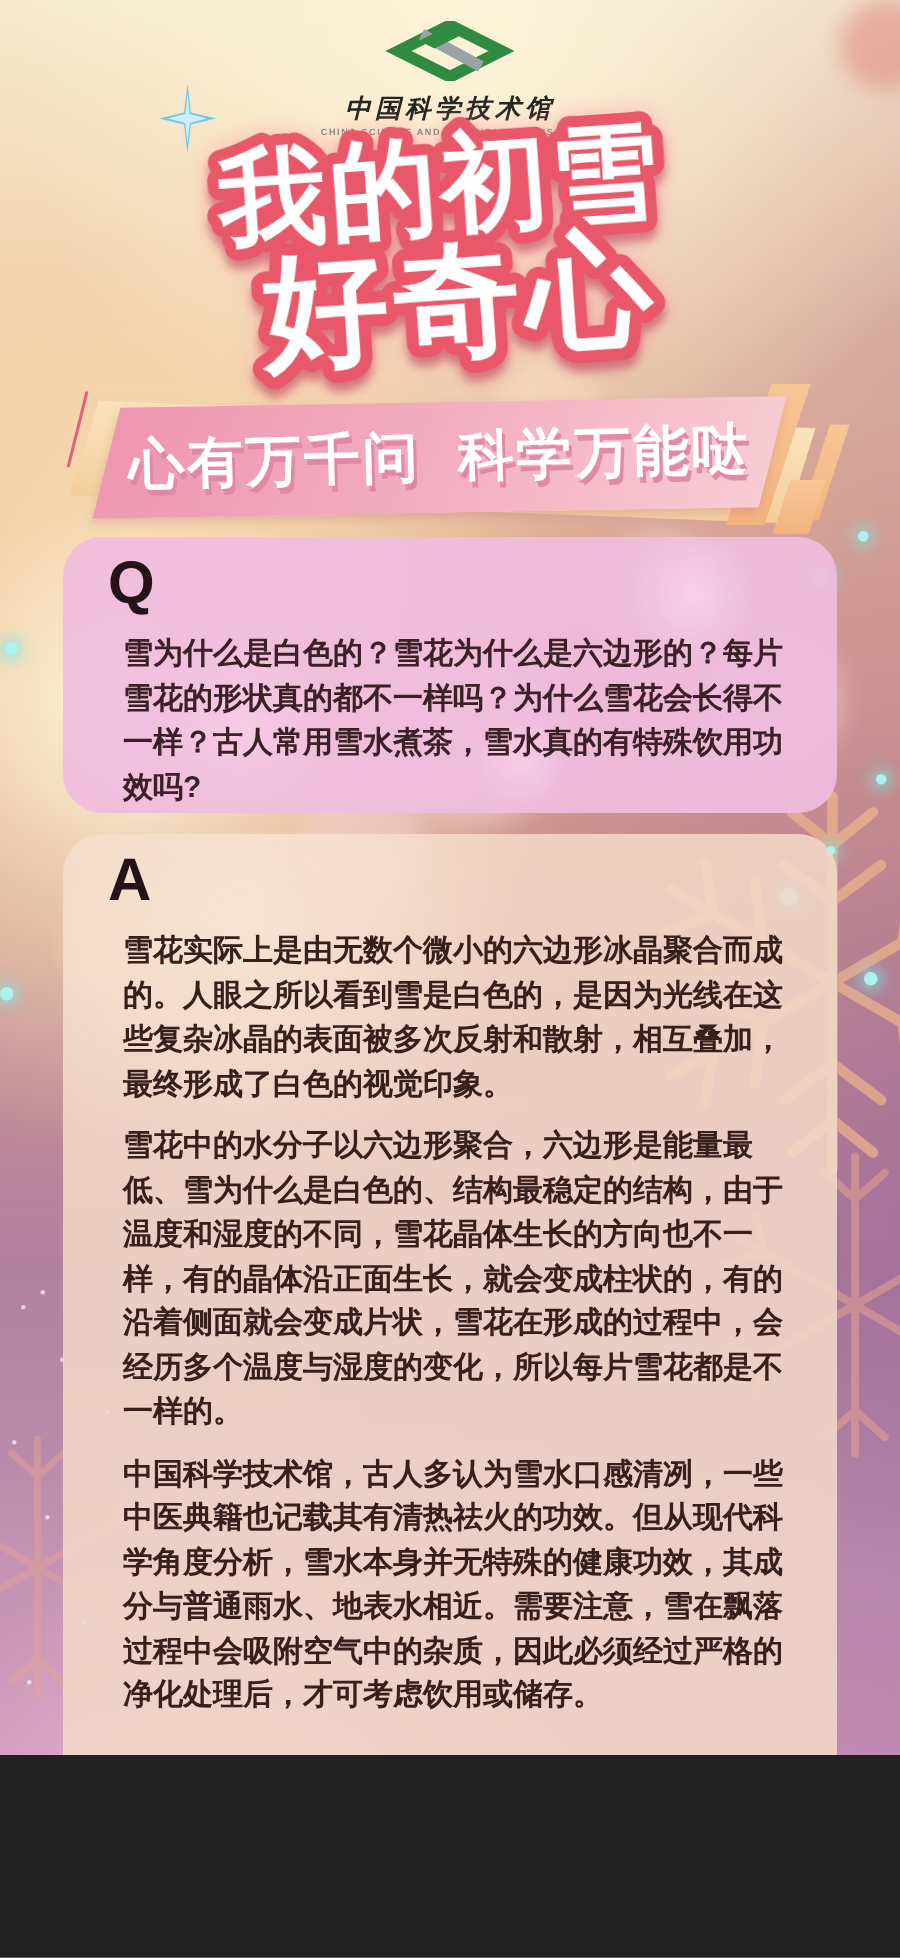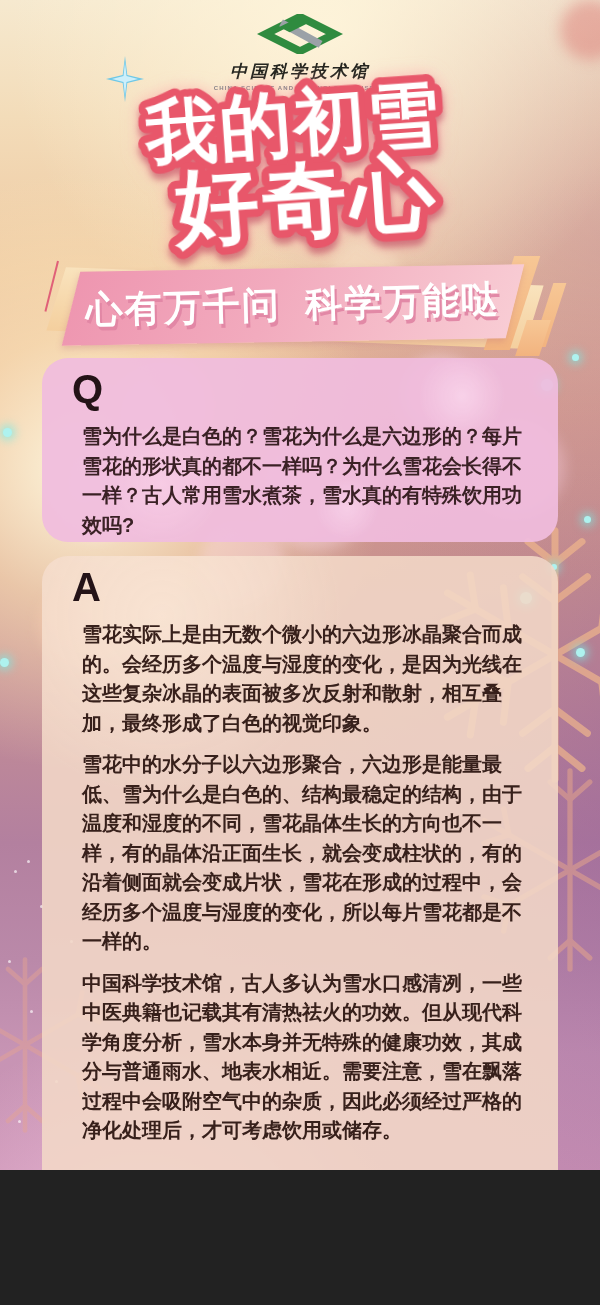--- a/index.html
+++ b/index.html
@@ -262,21 +262,21 @@
     <div class="banner-text">心有万千问  科学万能哒</div>
   </div>
 
   <section class="panel q-panel">
     <div class="qa-label">Q</div>
     <p class="qa-text">雪为什么是白色的？雪花为什么是六边形的？每片雪花的形状真的都不一样吗？为什么雪花会长得不一样？古人常用雪水煮茶，雪水真的有特殊饮用功效吗?</p>
   </section>
 
   <section class="panel a-panel">
     <div class="qa-label">A</div>
-    <p class="qa-text">雪花实际上是由无数个微小的六边形冰晶聚合而成的。会经历多个温度与湿度的变化，是因为光线在这些复杂冰晶的表面被多次反射和散射，相互叠加，最终形成了白色的视觉印象。</p>
+    <p class="qa-text">雪花实际上是由无数个微小的六边形冰晶聚合而成的。人眼之所以看到雪是白色的，是因为光线在这些复杂冰晶的表面被多次反射和散射，相互叠加，最终形成了白色的视觉印象。</p>
     <p class="qa-text">雪花中的水分子以六边形聚合，六边形是能量最低、雪为什么是白色的、结构最稳定的结构，由于温度和湿度的不同，雪花晶体生长的方向也不一样，有的晶体沿正面生长，就会变成柱状的，有的沿着侧面就会变成片状，雪花在形成的过程中，会经历多个温度与湿度的变化，所以每片雪花都是不一样的。</p>
     <p class="qa-text">中国科学技术馆，古人多认为雪水口感清冽，一些中医典籍也记载其有清热祛火的功效。但从现代科学角度分析，雪水本身并无特殊的健康功效，其成分与普通雨水、地表水相近。需要注意，雪在飘落过程中会吸附空气中的杂质，因此必须经过严格的净化处理后，才可考虑饮用或储存。</p>
   </section>
 
   <footer class="footer">
     <div class="footer-heading">我的初雪</div>
     <div class="footer-names">陈冬梅 黄晓东</div>
   </footer>
 
 </div>

